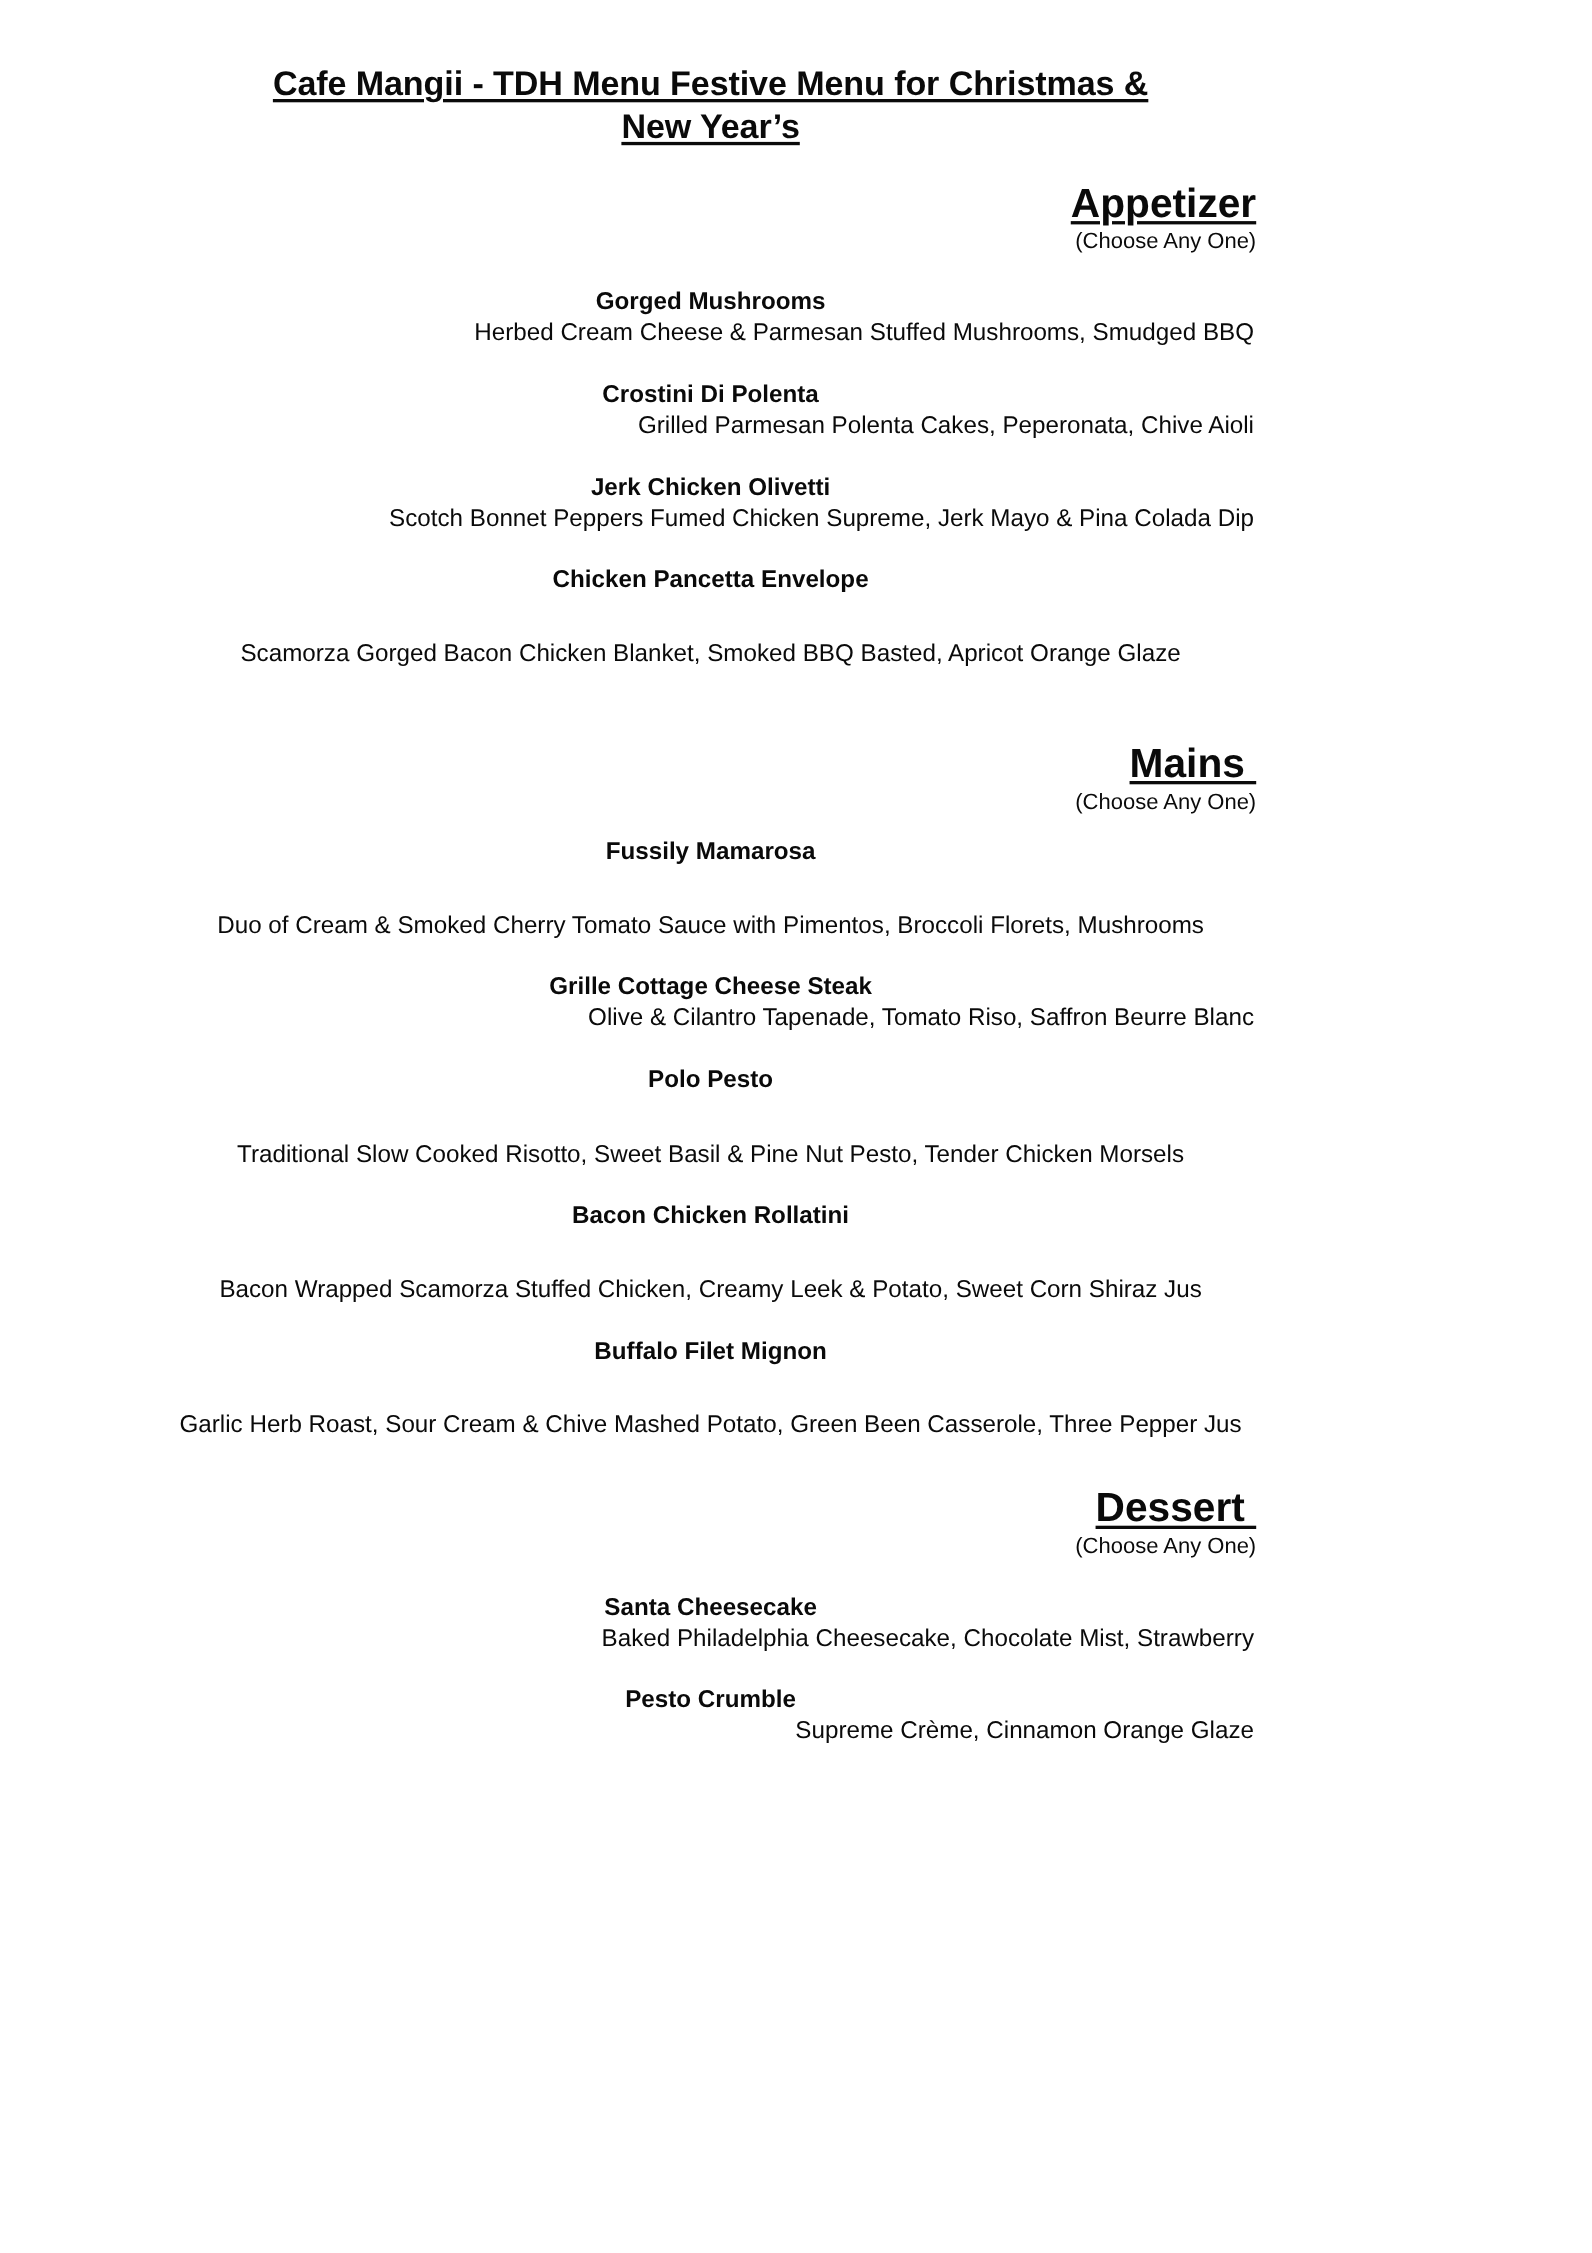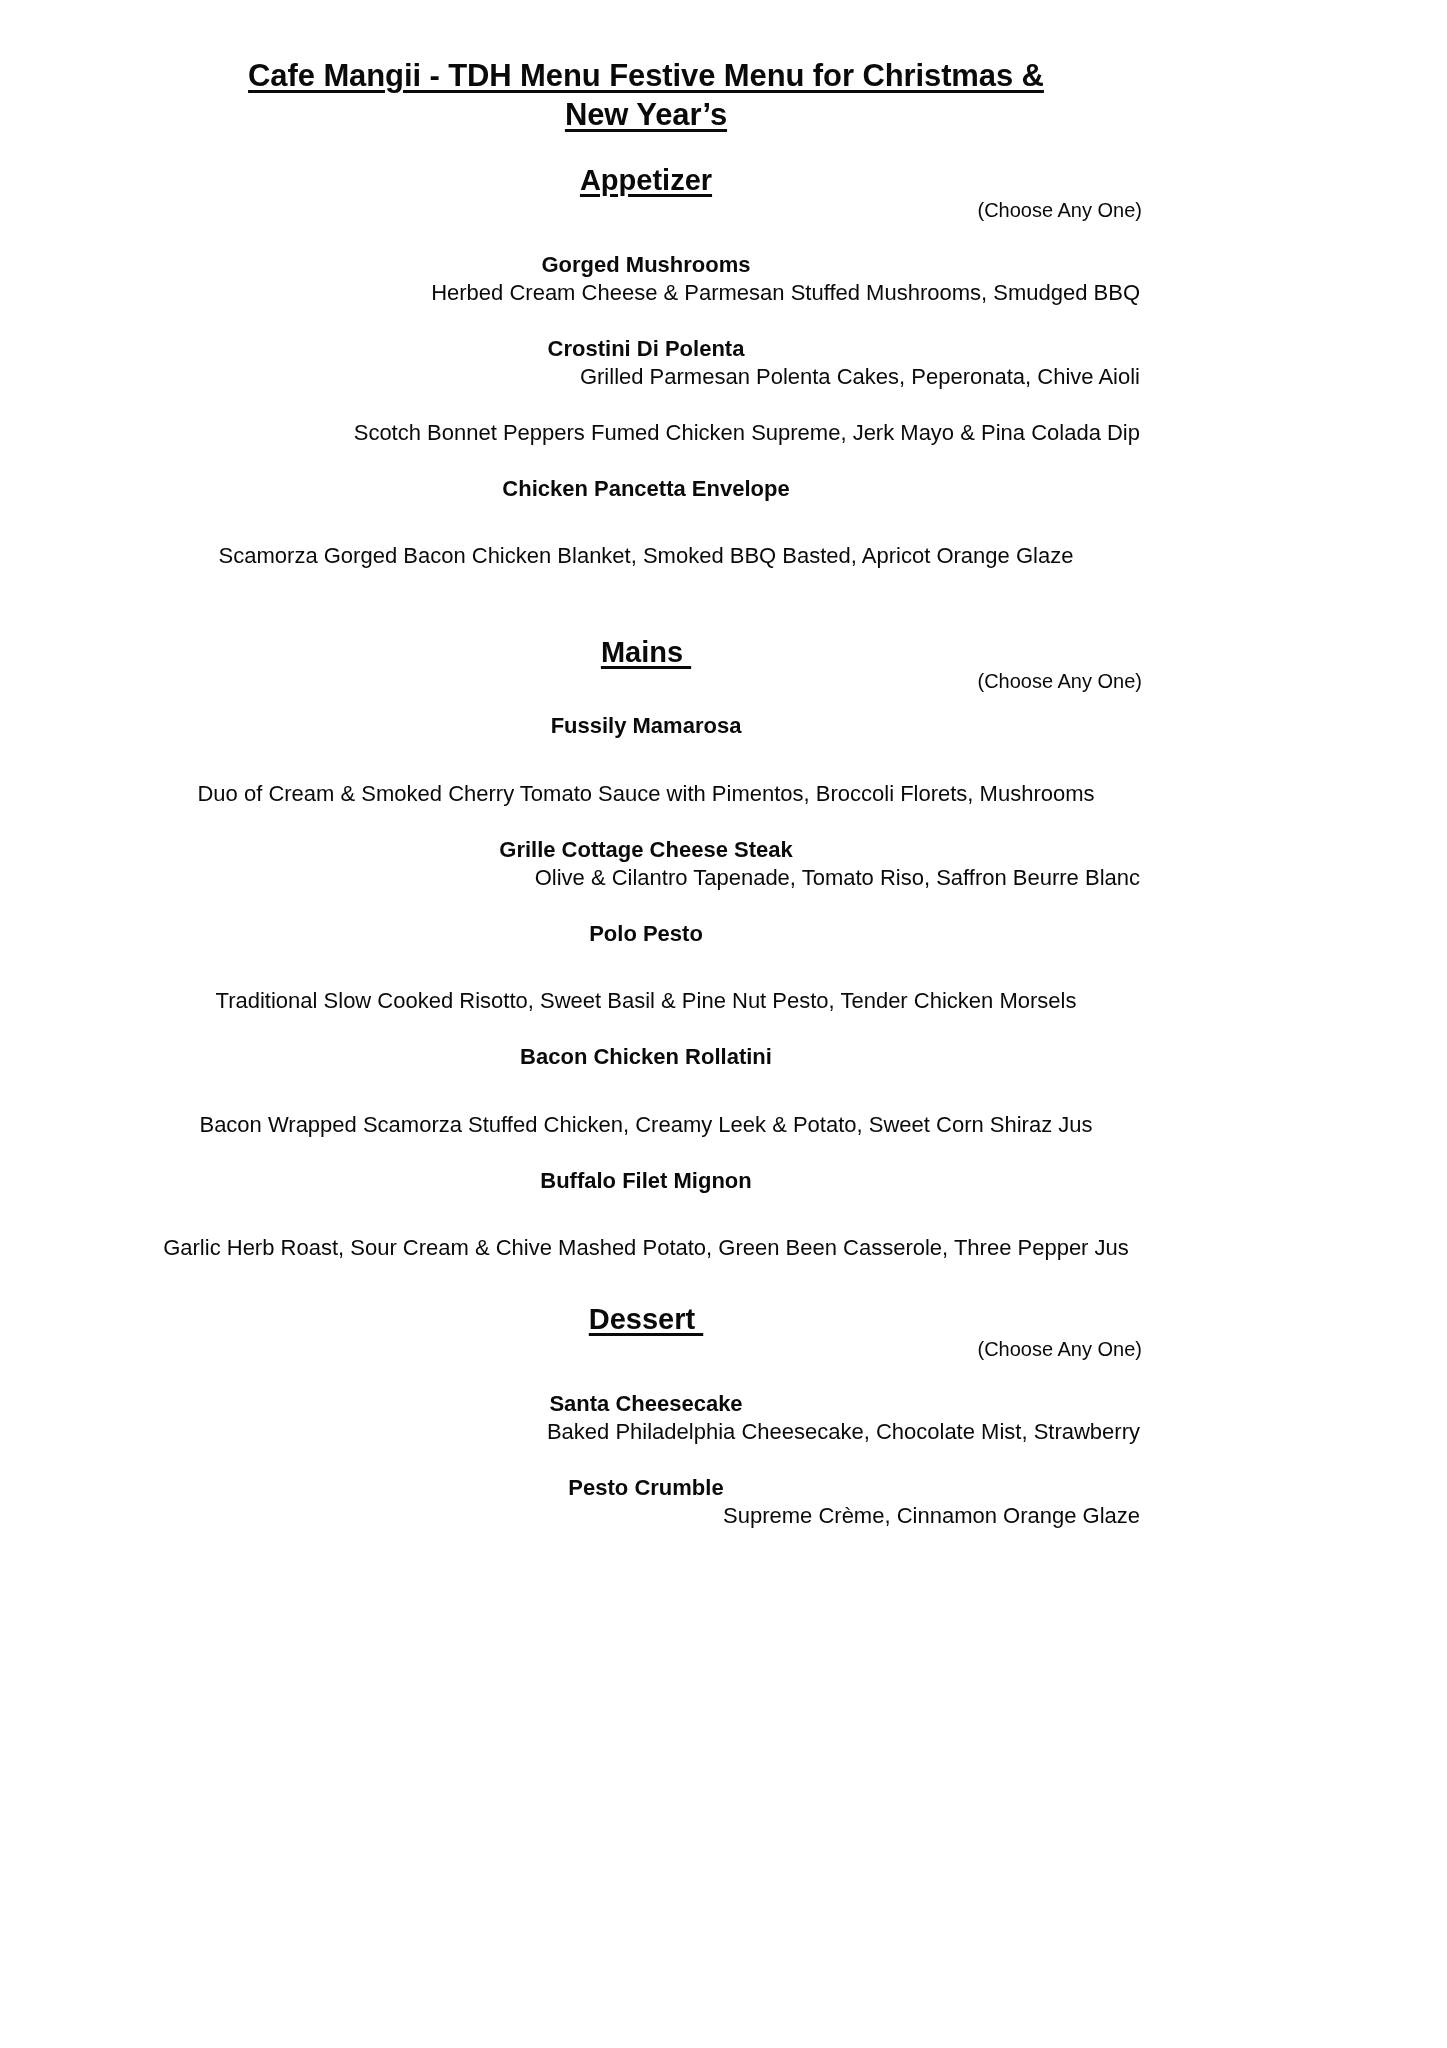--- a/index.html
+++ b/index.html
@@ -39,23 +39,23 @@
     text-decoration: underline;
     text-underline-offset: 4px;
     text-decoration-thickness: 2.5px;
   }
 
   
   .section {
     margin: 0;
   }
   .section-head {
-    font-size: 29px;
+    font-size: 37px;
     font-weight: bold;
-    text-align: center;
+    text-align: right;
     line-height: 1.2;
     margin: 0;
     padding: 0;
   }
   .section-head .u {
     text-decoration: underline;
     text-underline-offset: 4px;
     text-decoration-thickness: 2.5px;
     white-space: pre;
   }
@@ -126,20 +126,21 @@
     <div class="gap-m"></div>
 
     <div class="item">
       <div class="item-name">Crostini Di Polenta</div>
       <div class="item-desc">Grilled Parmesan Polenta Cakes, Peperonata, Chive Aioli</div>
     </div>
 
     <div class="gap-m"></div>
 
     <div class="item">
+      <div class="item-name">Jerk Chicken Olivetti</div>
       <div class="item-desc">Scotch Bonnet Peppers Fumed Chicken Supreme, Jerk Mayo &amp; Pina Colada Dip</div>
     </div>
 
     <div class="gap-m"></div>
 
     <div class="item">
       <div class="item-name">Chicken Pancetta Envelope</div>
       <div class="item-desc wrap2">Scamorza Gorged Bacon Chicken Blanket, Smoked BBQ Basted, Apricot Orange Glaze</div>
     </div>
   </div>

